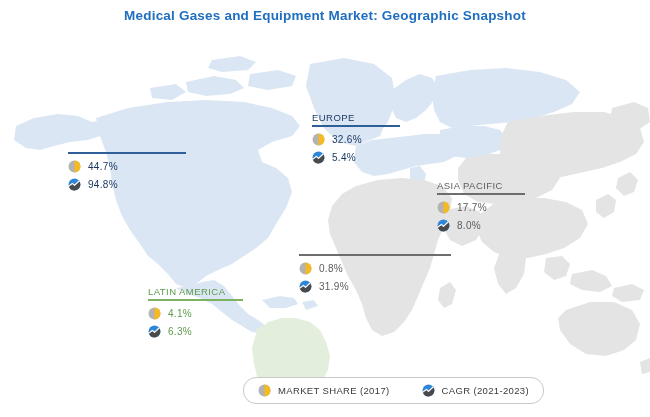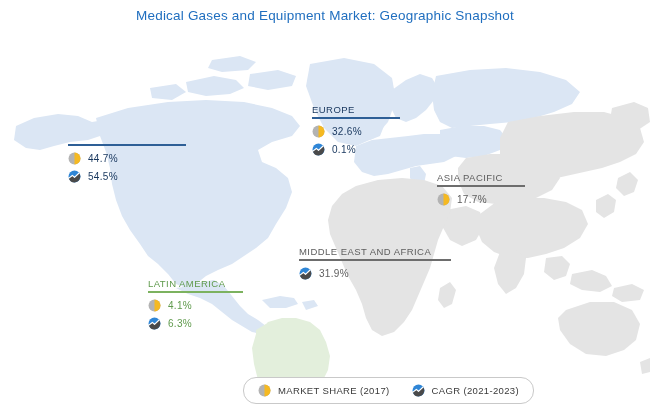--- a/index.html
+++ b/index.html
@@ -17,39 +17,40 @@
   }
 
   
   #title {
     position: absolute;
     left: 0;
     top: 8px;
     width: 650px;
     text-align: center;
     font-size: 13.5px;
-    font-weight: normal;
+    font-weight: bold;
     color: #1f6ebf;
     letter-spacing: 0.2px;
   }
 
   
   #map {
     position: absolute;
     left: 0;
     top: 30px;
     width: 650px;
     height: 355px;
   }
   #map svg { display: block; }
 
   
   .region {
     position: absolute;
     white-space: nowrap;
+    margin-top: 8px;
   }
   .region-name {
     font-size: 9.5px;
     letter-spacing: 0.45px;
     padding-bottom: 2px;
     display: block;
   }
   .region-rule {
     height: 1.5px;
     width: 100%;
@@ -97,21 +98,21 @@
     left: 243px;
     top: 377px;
     height: 27px;
     box-sizing: border-box;
     border: 1px solid #c9c9c9;
     border-radius: 13px;
     background: #ffffff;
     display: flex;
     align-items: center;
     padding: 0 14px;
-    gap: 22px;
+    gap: 32px;
   }
   .legend-item {
     display: flex;
     align-items: center;
     gap: 7px;
   }
   .legend-text {
     font-size: 9.5px;
     letter-spacing: 0.35px;
     color: #3a3a3a;
@@ -233,61 +234,76 @@
         <path d="M12 1 A11 11 0 0 1 12 23 L12 12 Z" fill="#f5b921"></path>
       </svg>
       <span class="metric-val">44.7%</span>
     </div>
     <div class="metric-row">
       <svg class="ic" viewBox="0 0 24 24">
         <circle cx="12" cy="12" r="11" fill="#2f86d6"></circle>
         <path d="M1.6 15 L8 10 L12 13.5 L20.5 5.5 A11 11 0 0 1 12 23 A11 11 0 0 1 1.6 15 Z" fill="#4a4a4a"></path>
         <path d="M1.6 15 L8 10 L12 13.5 L20.5 5.5" fill="none" stroke="#ffffff" stroke-width="2.2" stroke-linejoin="round" stroke-linecap="round"></path>
       </svg>
-      <span class="metric-val">54.5%</span>
+      <span class="metric-val">94.8%</span>
     </div>
   </div>
 
   <div class="region theme-blue" id="region-europe">
     <span class="region-name">EUROPE</span>
     <span class="region-rule"></span>
     <div class="metric-row">
       <svg class="ic" viewBox="0 0 24 24">
         <circle cx="12" cy="12" r="11" fill="#b3b3b3"></circle>
         <path d="M12 1 A11 11 0 0 1 12 23 A8 8 0 0 0 12 1 Z" fill="#f5b921"></path>
         <path d="M12 1 A11 11 0 0 1 12 23 L12 12 Z" fill="#f5b921"></path>
       </svg>
       <span class="metric-val">32.6%</span>
     </div>
     <div class="metric-row">
       <svg class="ic" viewBox="0 0 24 24">
         <circle cx="12" cy="12" r="11" fill="#2f86d6"></circle>
         <path d="M1.6 15 L8 10 L12 13.5 L20.5 5.5 A11 11 0 0 1 12 23 A11 11 0 0 1 1.6 15 Z" fill="#4a4a4a"></path>
         <path d="M1.6 15 L8 10 L12 13.5 L20.5 5.5" fill="none" stroke="#ffffff" stroke-width="2.2" stroke-linejoin="round" stroke-linecap="round"></path>
       </svg>
-      <span class="metric-val">0.1%</span>
+      <span class="metric-val">5.4%</span>
     </div>
   </div>
 
   <div class="region theme-gray" id="region-asia-pacific">
     <span class="region-name">ASIA PACIFIC</span>
     <span class="region-rule"></span>
     <div class="metric-row">
       <svg class="ic" viewBox="0 0 24 24">
         <circle cx="12" cy="12" r="11" fill="#b3b3b3"></circle>
         <path d="M12 1 A11 11 0 0 1 12 23 A8 8 0 0 0 12 1 Z" fill="#f5b921"></path>
         <path d="M12 1 A11 11 0 0 1 12 23 L12 12 Z" fill="#f5b921"></path>
       </svg>
       <span class="metric-val">17.7%</span>
     </div>
+    <div class="metric-row">
+      <svg class="ic" viewBox="0 0 24 24">
+        <circle cx="12" cy="12" r="11" fill="#2f86d6"></circle>
+        <path d="M1.6 15 L8 10 L12 13.5 L20.5 5.5 A11 11 0 0 1 12 23 A11 11 0 0 1 1.6 15 Z" fill="#4a4a4a"></path>
+        <path d="M1.6 15 L8 10 L12 13.5 L20.5 5.5" fill="none" stroke="#ffffff" stroke-width="2.2" stroke-linejoin="round" stroke-linecap="round"></path>
+      </svg>
+      <span class="metric-val">8.0%</span>
+    </div>
   </div>
 
   <div class="region theme-gray" id="region-mea">
-    <span class="region-name">MIDDLE EAST AND AFRICA</span>
-    <span class="region-rule"></span>
+    <span class="region-rule"></span>
+    <div class="metric-row">
+      <svg class="ic" viewBox="0 0 24 24">
+        <circle cx="12" cy="12" r="11" fill="#b3b3b3"></circle>
+        <path d="M12 1 A11 11 0 0 1 12 23 A8 8 0 0 0 12 1 Z" fill="#f5b921"></path>
+        <path d="M12 1 A11 11 0 0 1 12 23 L12 12 Z" fill="#f5b921"></path>
+      </svg>
+      <span class="metric-val">0.8%</span>
+    </div>
     <div class="metric-row">
       <svg class="ic" viewBox="0 0 24 24">
         <circle cx="12" cy="12" r="11" fill="#2f86d6"></circle>
         <path d="M1.6 15 L8 10 L12 13.5 L20.5 5.5 A11 11 0 0 1 12 23 A11 11 0 0 1 1.6 15 Z" fill="#4a4a4a"></path>
         <path d="M1.6 15 L8 10 L12 13.5 L20.5 5.5" fill="none" stroke="#ffffff" stroke-width="2.2" stroke-linejoin="round" stroke-linecap="round"></path>
       </svg>
       <span class="metric-val">31.9%</span>
     </div>
   </div>
 

